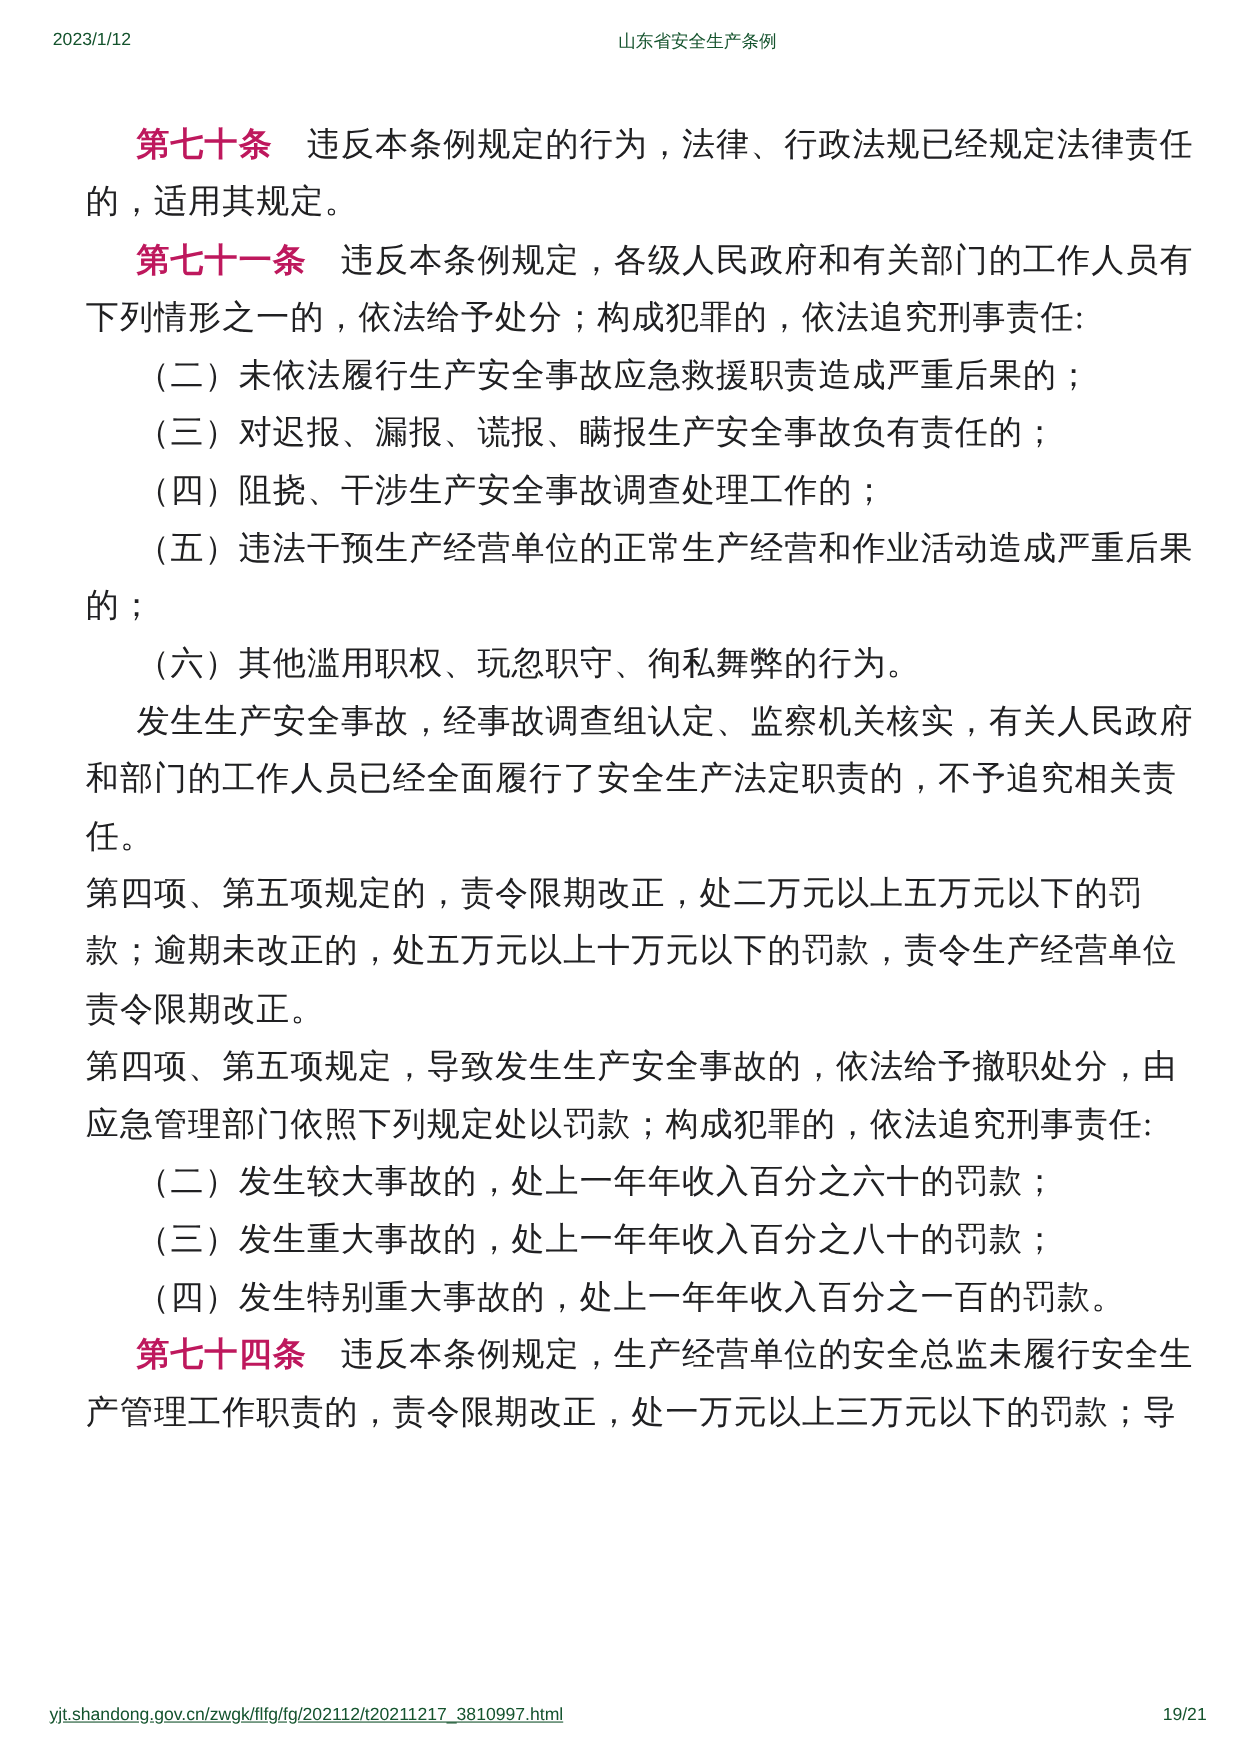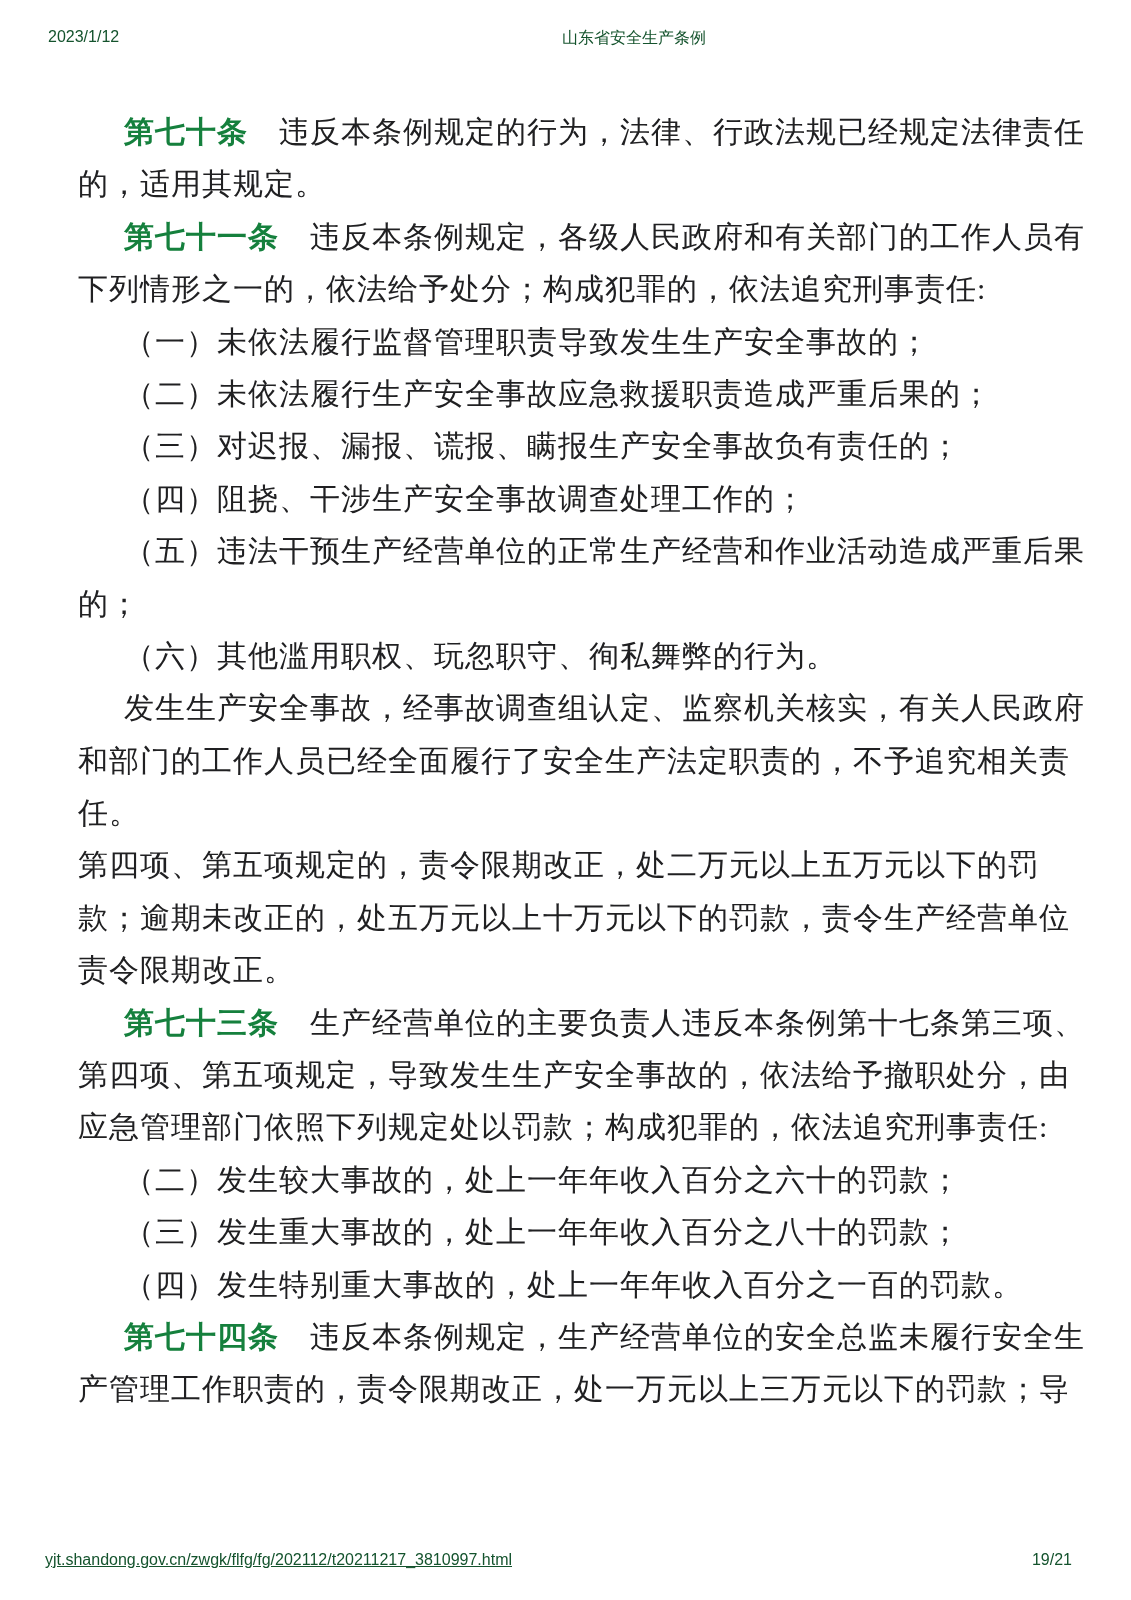--- a/index.html
+++ b/index.html
@@ -14,64 +14,62 @@
   .hf {
     position: absolute;
     font-family: "Liberation Sans", "DejaVu Sans", sans-serif;
     font-size: 16px;
     color: #14532d;
     white-space: nowrap;
   }
   .header-date  { left: 48px;  top: 28px; }
   .header-title { left: 562px; top: 28px; }
   .footer-url   { left: 45px;  top: 1551px; text-decoration: underline; }
-  .footer-page  { right: 59px; top: 1551px; }
+  .footer-page  { right: 34px; top: 1551px; }
   .doc-body {
     position: absolute;
     left: 78px;
     top: 106px;
     width: 1005px;
     color: #202022;
     font-size: 30px;
     letter-spacing: 1px;
   }
   .line {
     height: 52.4px;
     line-height: 52.4px;
     white-space: nowrap;
   }
   .line.indent { padding-left: 46px; }
-  .line b { font-weight: bold; color: #15803d; }
+  .line b { font-weight: bold; color: #be185d; }
 </style>
 </head>
 <body>
 
 <div class="hf header-date">2023/1/12</div>
 
 <div class="hf header-title">山东省安全生产条例</div>
 
 <div class="doc-body">
     <div class="line indent"><b>第七十条</b>　违反本条例规定的行为，法律、行政法规已经规定法律责任</div>
     <div class="line">的，适用其规定。</div>
     <div class="line indent"><b>第七十一条</b>　违反本条例规定，各级人民政府和有关部门的工作人员有</div>
     <div class="line">下列情形之一的，依法给予处分；构成犯罪的，依法追究刑事责任:</div>
-    <div class="line indent">（一）未依法履行监督管理职责导致发生生产安全事故的；</div>
     <div class="line indent">（二）未依法履行生产安全事故应急救援职责造成严重后果的；</div>
     <div class="line indent">（三）对迟报、漏报、谎报、瞒报生产安全事故负有责任的；</div>
     <div class="line indent">（四）阻挠、干涉生产安全事故调查处理工作的；</div>
     <div class="line indent">（五）违法干预生产经营单位的正常生产经营和作业活动造成严重后果</div>
     <div class="line">的；</div>
     <div class="line indent">（六）其他滥用职权、玩忽职守、徇私舞弊的行为。</div>
     <div class="line indent">发生生产安全事故，经事故调查组认定、监察机关核实，有关人民政府</div>
     <div class="line">和部门的工作人员已经全面履行了安全生产法定职责的，不予追究相关责</div>
     <div class="line">任。</div>
     <div class="line">第四项、第五项规定的，责令限期改正，处二万元以上五万元以下的罚</div>
     <div class="line">款；逾期未改正的，处五万元以上十万元以下的罚款，责令生产经营单位</div>
     <div class="line">责令限期改正。</div>
-    <div class="line indent"><b>第七十三条</b>　生产经营单位的主要负责人违反本条例第十七条第三项、</div>
     <div class="line">第四项、第五项规定，导致发生生产安全事故的，依法给予撤职处分，由</div>
     <div class="line">应急管理部门依照下列规定处以罚款；构成犯罪的，依法追究刑事责任:</div>
     <div class="line indent">（二）发生较大事故的，处上一年年收入百分之六十的罚款；</div>
     <div class="line indent">（三）发生重大事故的，处上一年年收入百分之八十的罚款；</div>
     <div class="line indent">（四）发生特别重大事故的，处上一年年收入百分之一百的罚款。</div>
     <div class="line indent"><b>第七十四条</b>　违反本条例规定，生产经营单位的安全总监未履行安全生</div>
     <div class="line">产管理工作职责的，责令限期改正，处一万元以上三万元以下的罚款；导</div>
   </div>
 
 <div class="hf footer-url">yjt.shandong.gov.cn/zwgk/flfg/fg/202112/t20211217_3810997.html</div>

